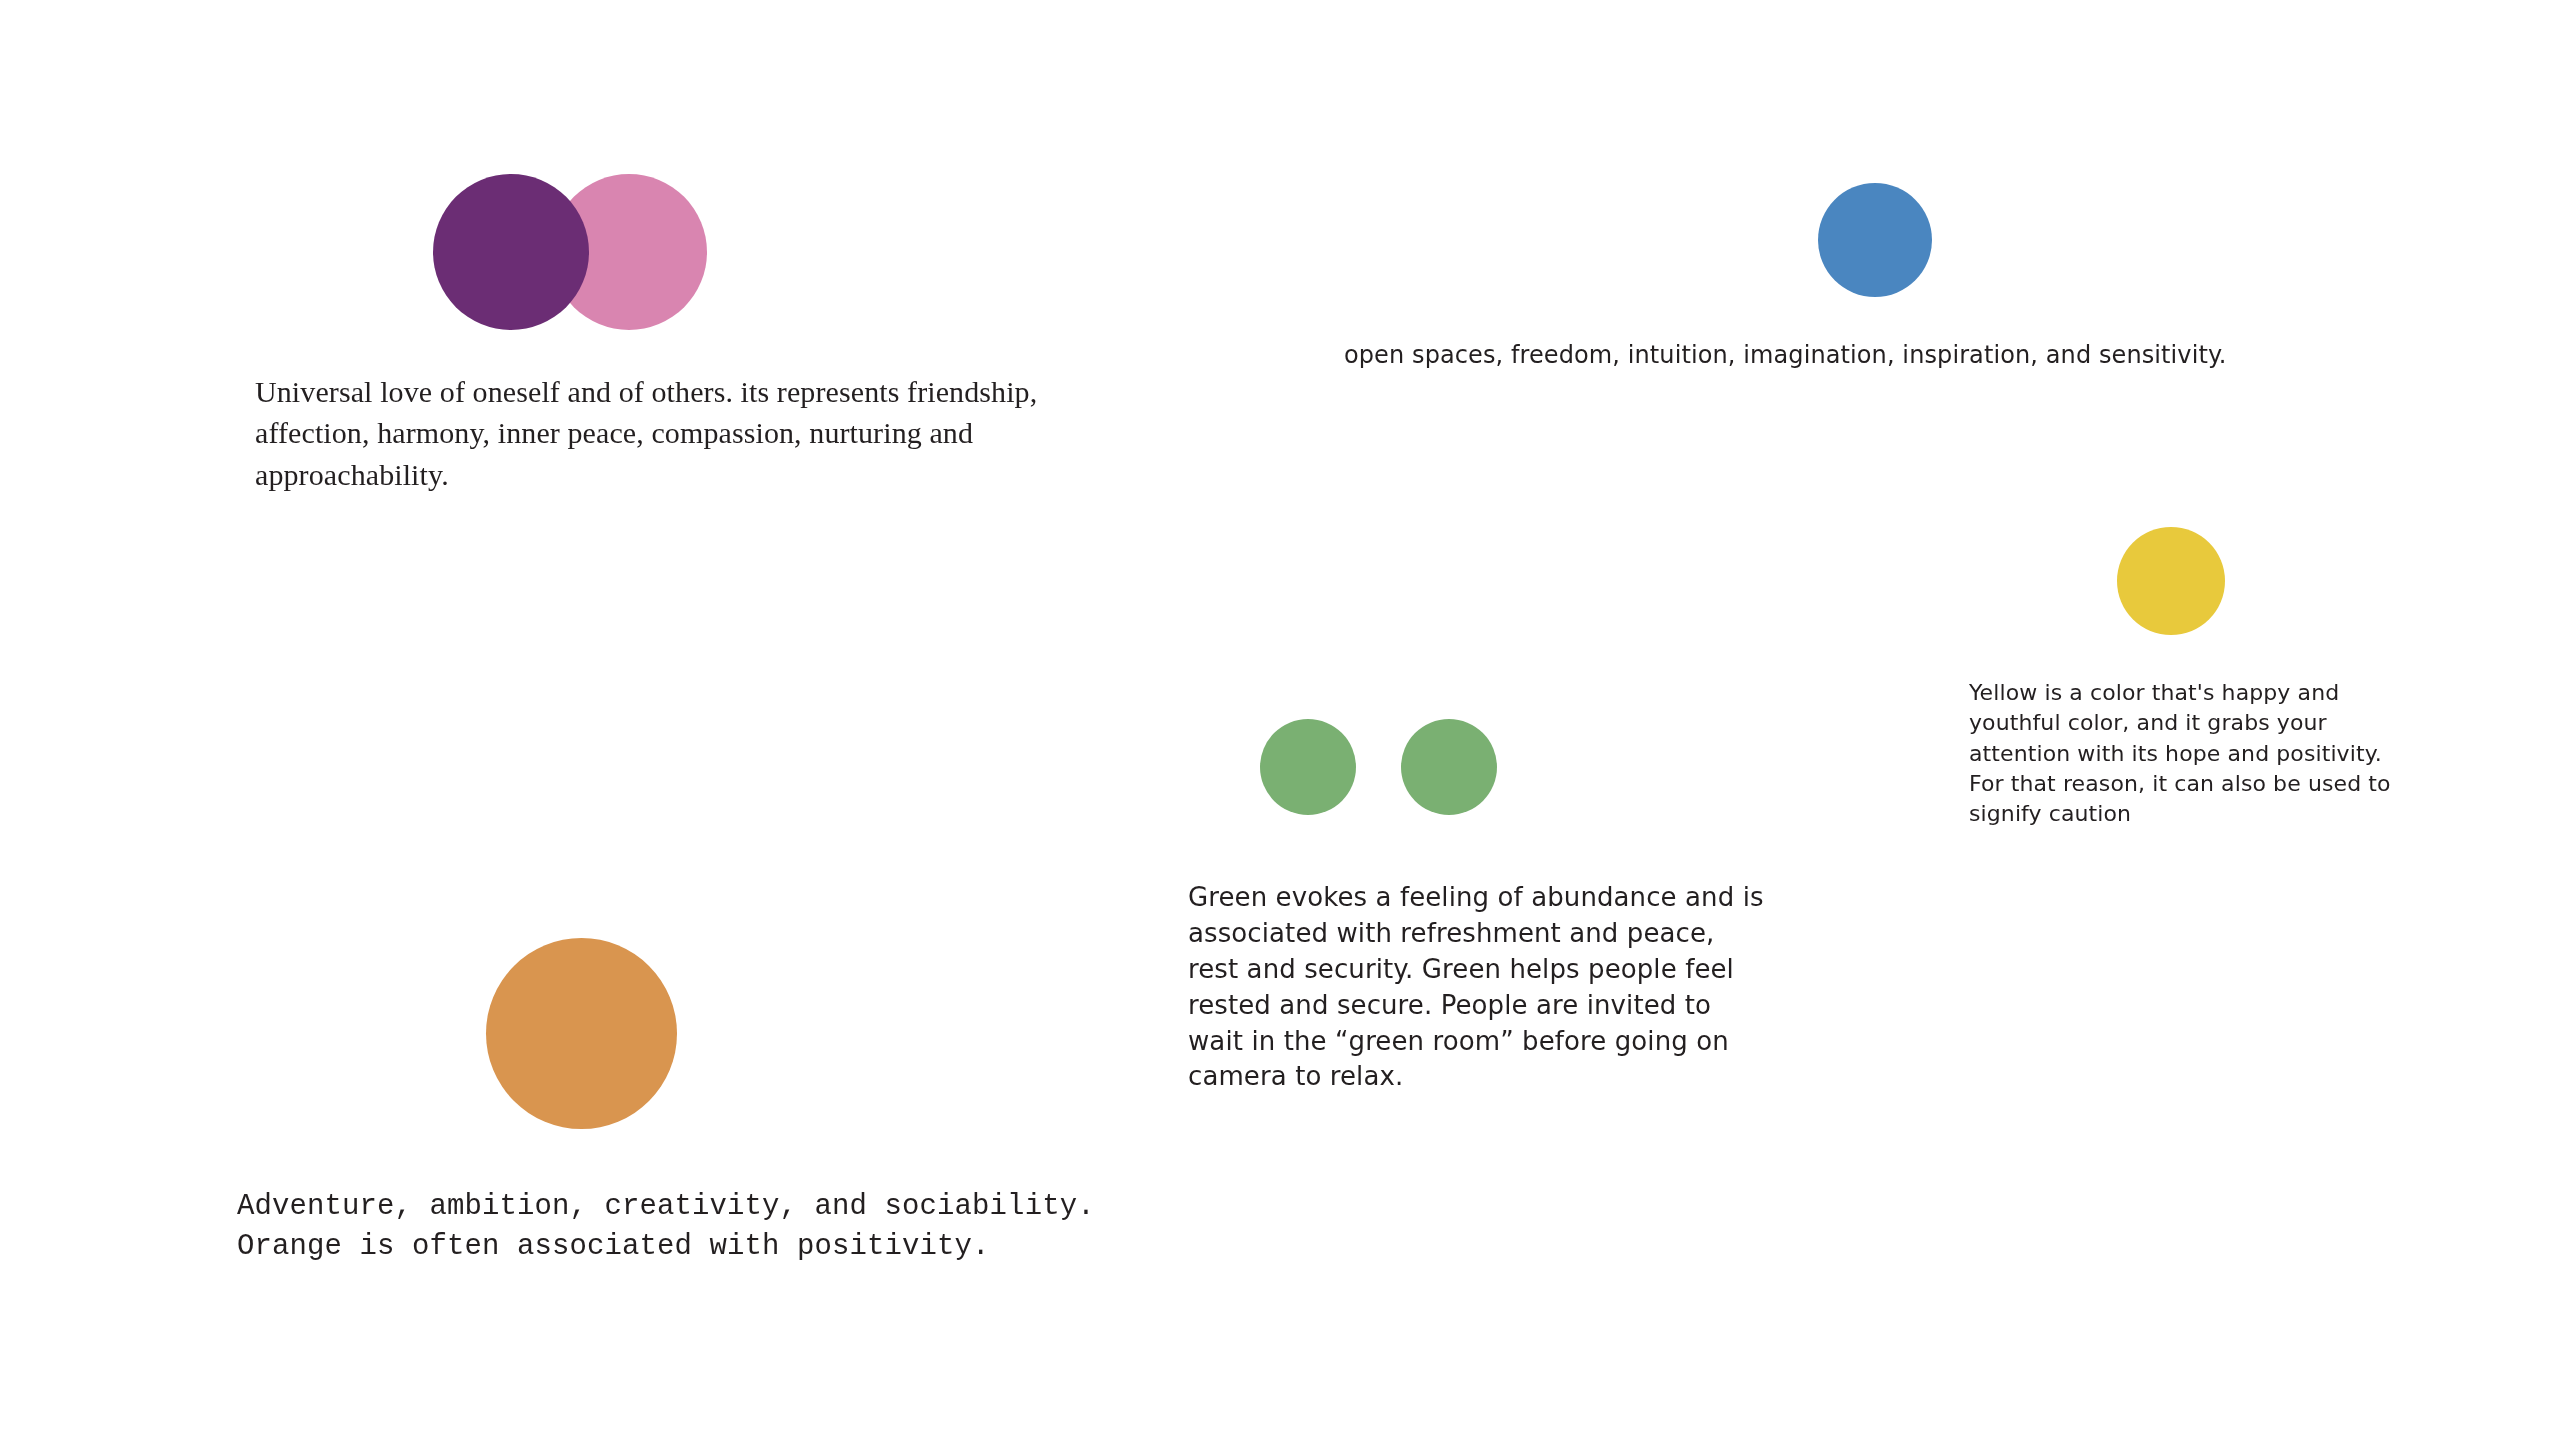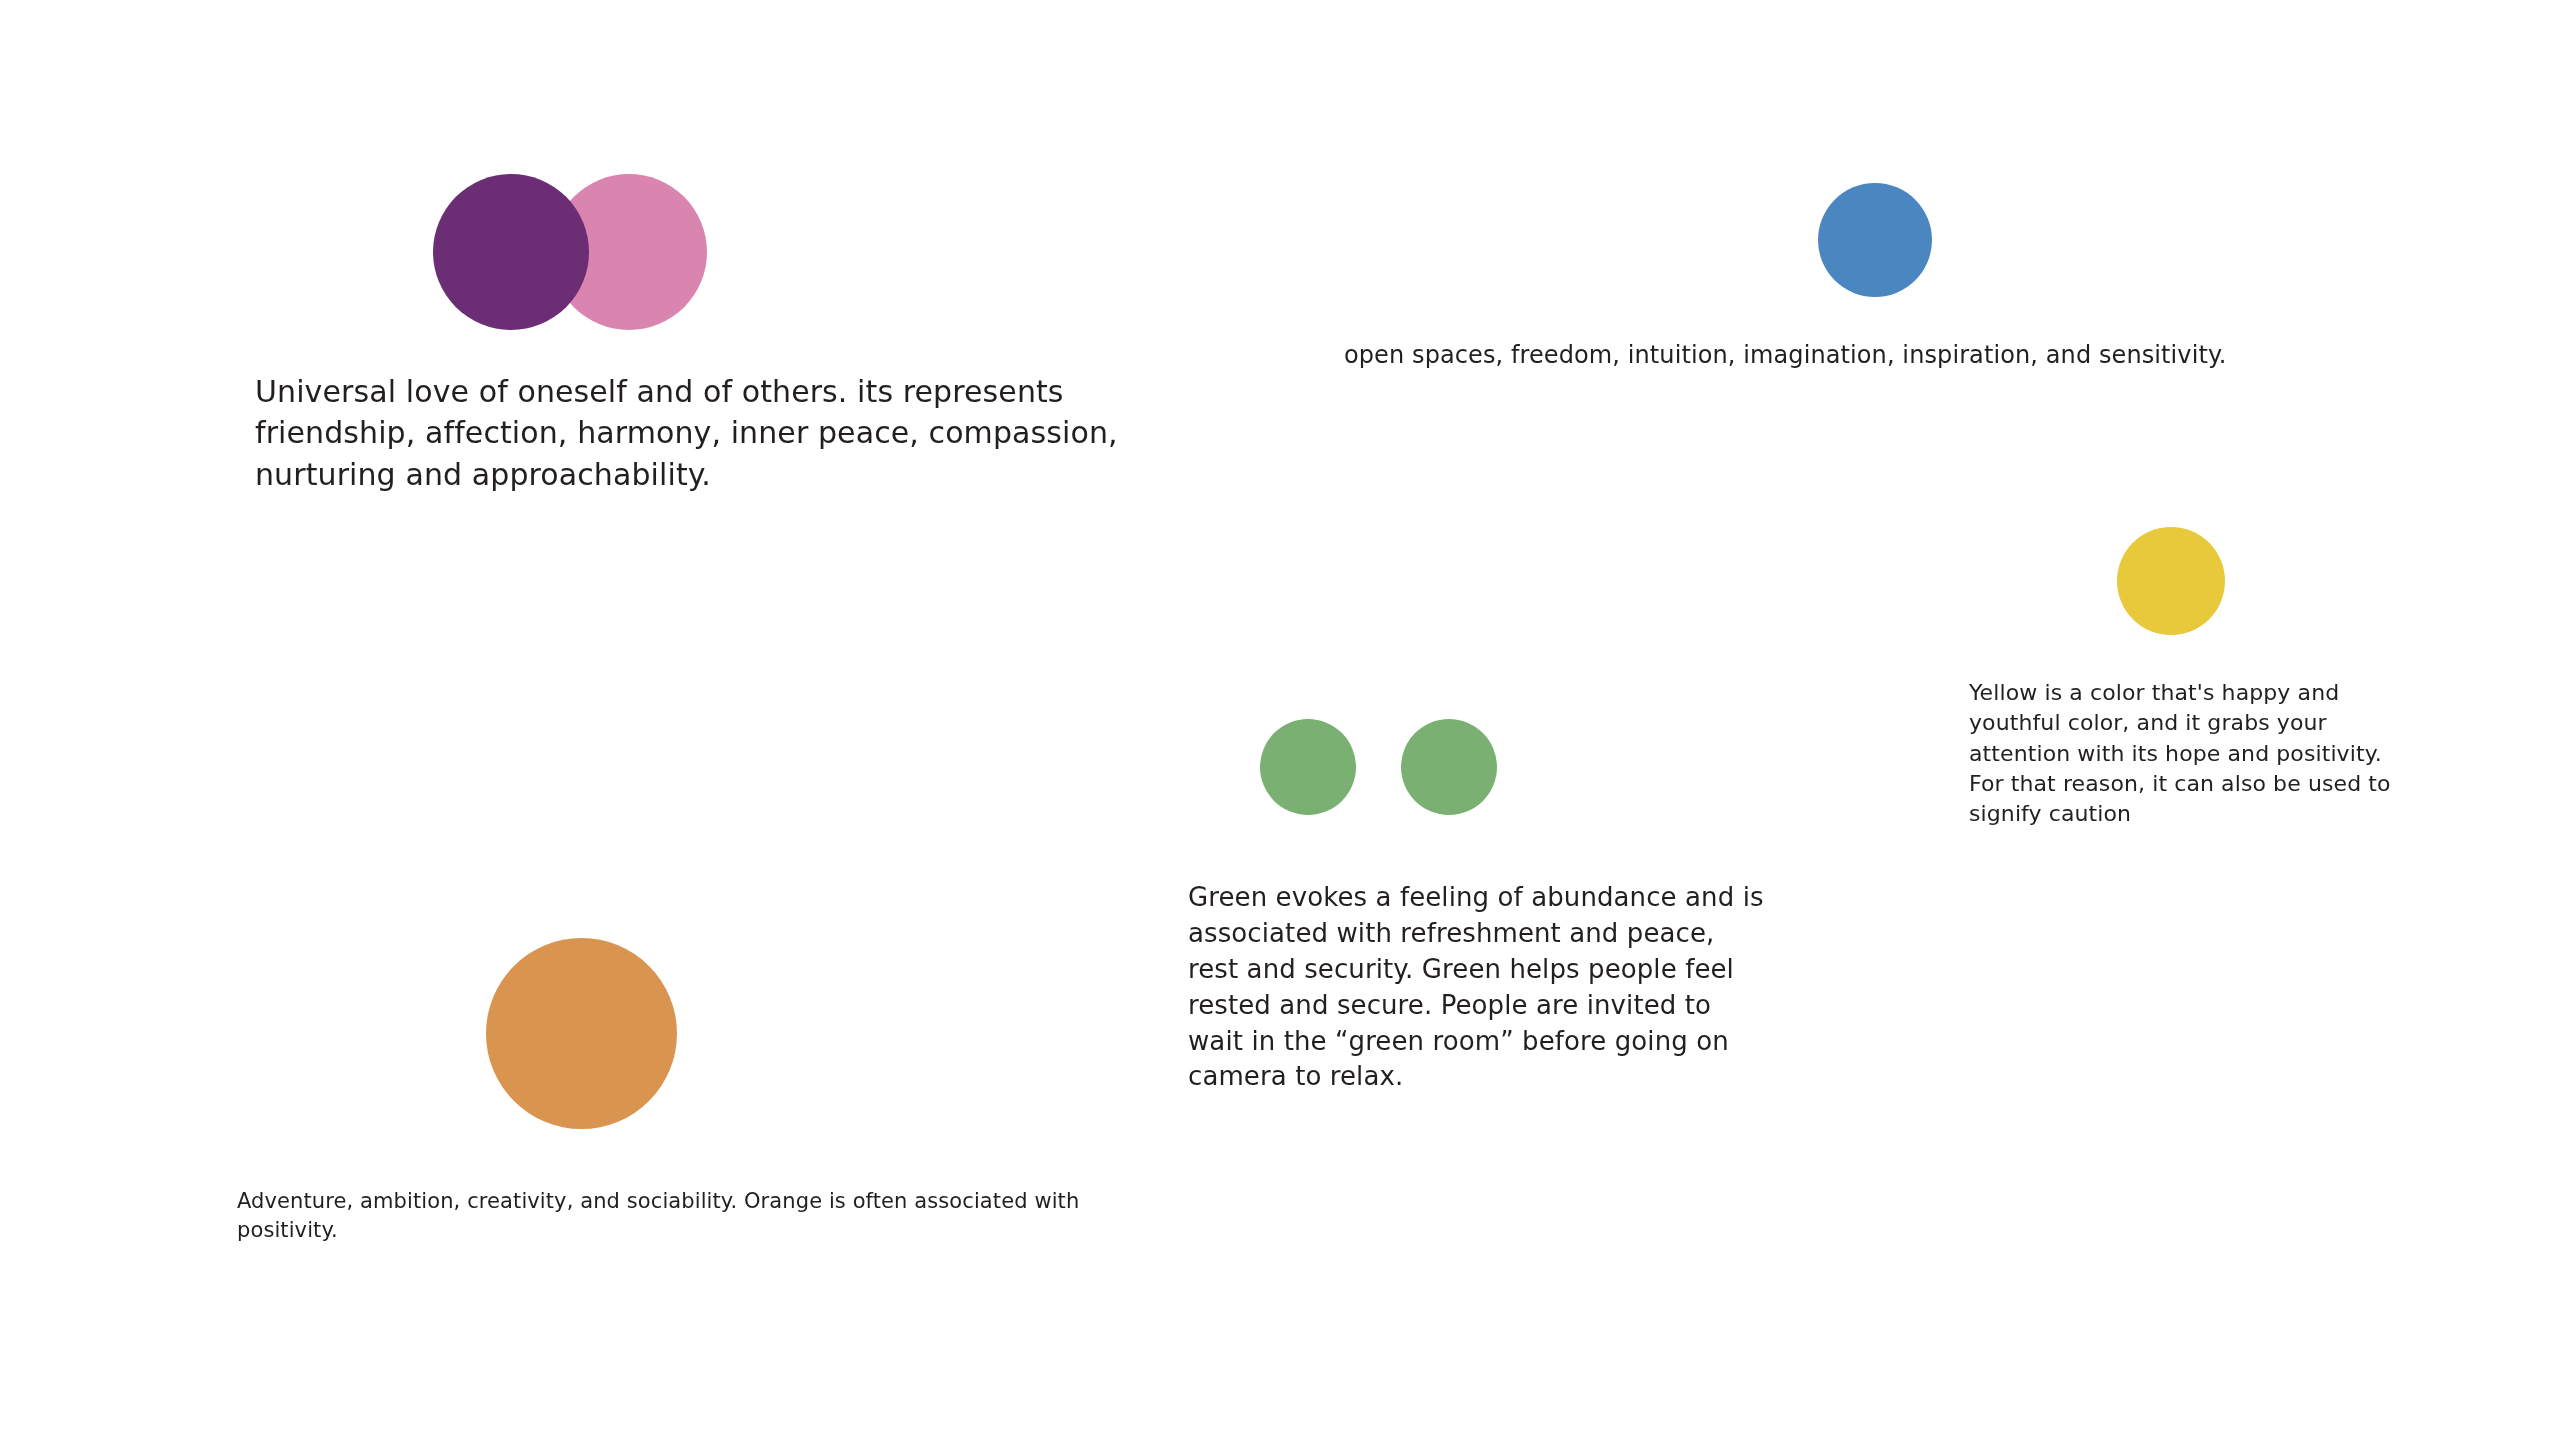--- a/index.html
+++ b/index.html
@@ -38,20 +38,21 @@
   }
   #swatch-purple {
     left: 433px; top: 174px;
     width: 156px; height: 156px;
     background: #6b2d74;
   }
   #caption-pink-purple {
     left: 255px; top: 371px;
     width: 880px;
     font-size: 30px;
+    font-family: Liberation Serif, serif;
   }
 
   
   #swatch-blue {
     left: 1818px; top: 183px;
     width: 114px; height: 114px;
     background: #4a86c0;
   }
   #caption-blue {
     left: 1344px; top: 339px;
@@ -90,21 +91,22 @@
 
   
   #swatch-orange {
     left: 486px; top: 938px;
     width: 191px; height: 191px;
     background: #d9954f;
   }
   #caption-orange {
     left: 237px; top: 1187px;
     width: 927px;
-    font-size: 21px;
+    font-size: 29px;
+    font-family: Liberation Mono, monospace;
   }
 </style>
 </head>
 <body>
 
 <div id="canvas">
 
   <div id="group-pink-purple">
     <div class="swatch" id="swatch-pink"></div>
     <div class="swatch" id="swatch-purple"></div>

